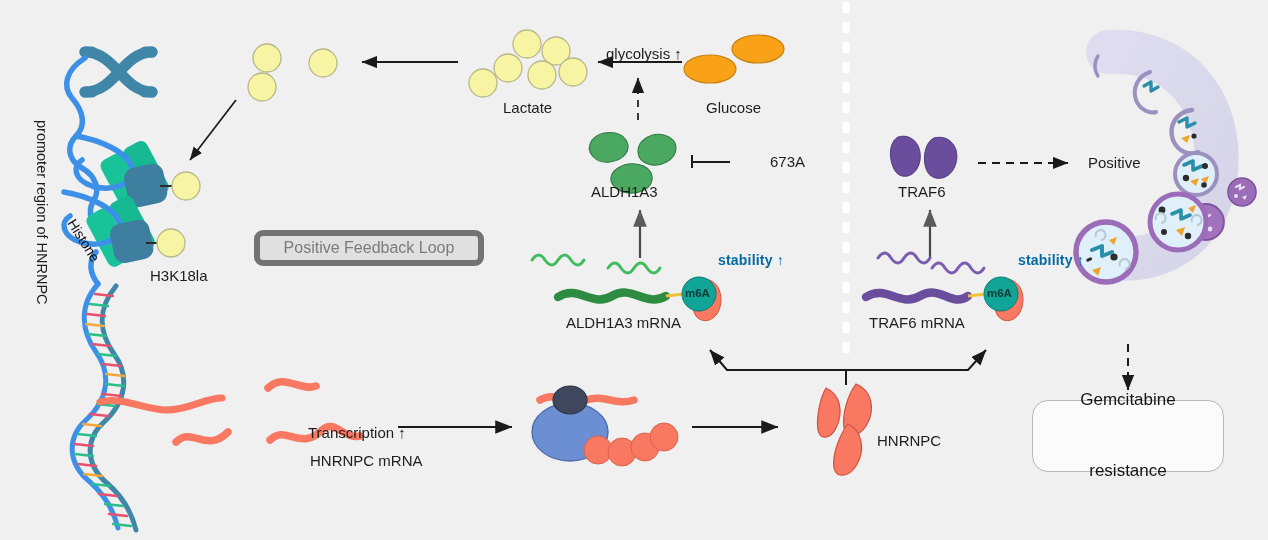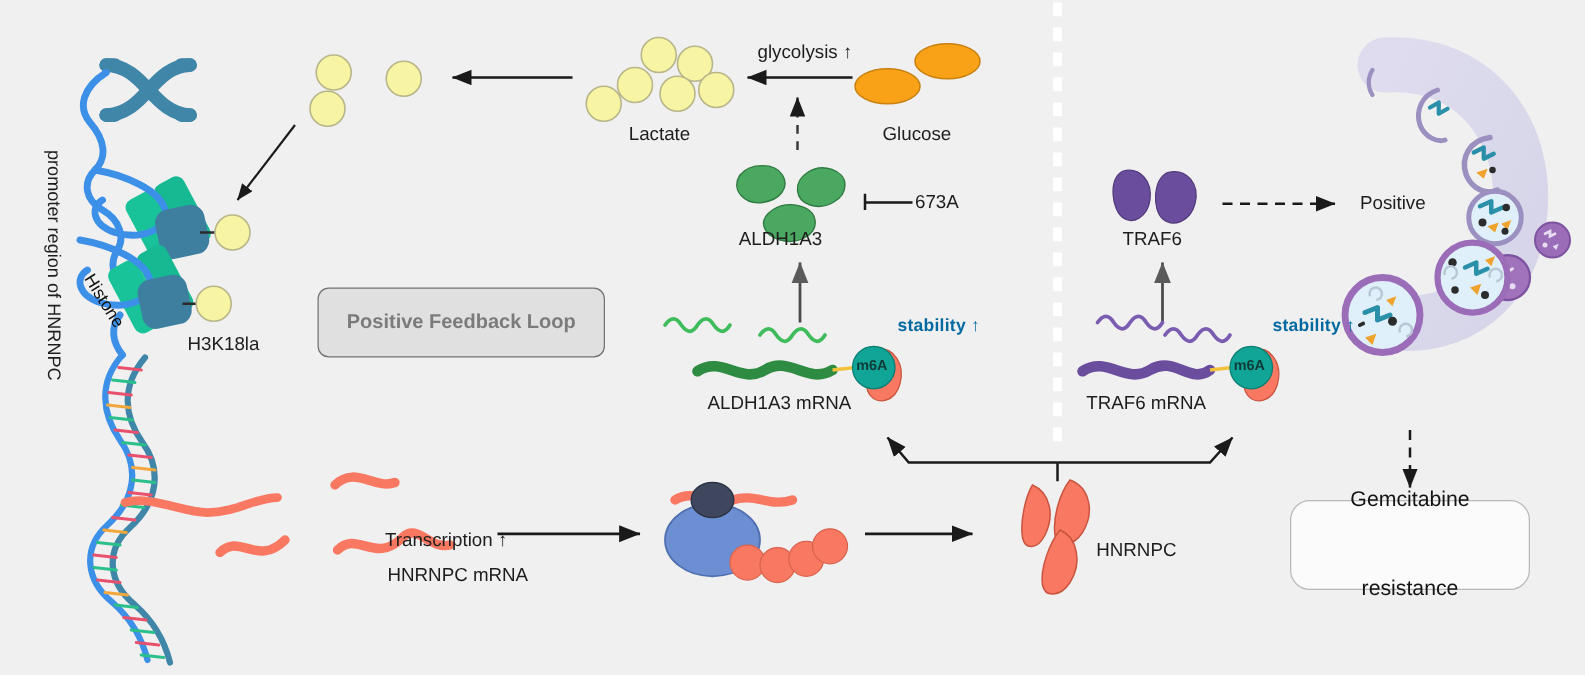--- a/index.html
+++ b/index.html
@@ -25,26 +25,26 @@
   .vlabel{
     position:absolute;
     font-size:14.5px;
     color:#1d1d1d;
     transform-origin:0 0;
     transform:rotate(90deg);
     white-space:pre;
   }
   .pfl{
     position:absolute;
-    left:254px;top:230px;width:230px;height:56px;
+    left:254px;top:230px;width:230px;height:36px;
     background:#e0e0e0;
-    border:1px solid #737373;
+    border:6px solid #737373;
     border-radius:9px;
     display:flex;align-items:center;justify-content:center;
-    color:#7b7b7b;font-weight:bold;font-size:16px;
+    color:#7b7b7b;font-weight:normal;font-size:16px;
     box-sizing:border-box;
   }
   .gemci{
     position:absolute;
     left:1032px;top:400px;width:192px;height:72px;
     background:#fbfbfb;
     border:1.2px solid #b9b9b9;
     border-radius:16px;
     display:flex;flex-direction:column;align-items:center;justify-content:center;
     font-size:17px;color:#141414;line-height:1.35;
@@ -367,27 +367,27 @@
 </svg>
 
 <div class="vlabel" style="left:50px;top:120px;">promoter region of HNRNPC</div>
 
 <div class="histone-word">Histone</div>
 
 <div class="lbl lbl-15" style="left:150px;top:267px;">H3K18la</div>
 
 <div class="lbl lbl-15" style="left:503px;top:99px;text-align:center;">Lactate</div>
 
-<div class="lbl lbl-15" style="left:606px;top:33px;">glycolysis ↑</div>
+<div class="lbl lbl-15" style="left:606px;top:45px;">glycolysis ↑</div>
 
 <div class="lbl lbl-15" style="left:706px;top:99px;">Glucose</div>
 
 <div class="lbl lbl-15" style="left:591px;top:183px;">ALDH1A3</div>
 
-<div class="lbl lbl-15" style="left:732px;top:153px;">673A</div>
+<div class="lbl lbl-15" style="left:770px;top:153px;">673A</div>
 
 <div class="lbl lbl-15" style="left:566px;top:314px;">ALDH1A3 mRNA</div>
 
 <div class="lbl stability" style="left:718px;top:252px;">stability ↑</div>
 
 <div class="lbl lbl-15" style="left:898px;top:183px;">TRAF6</div>
 
 <div class="lbl lbl-15" style="left:1088px;top:154px;">Positive</div>
 
 <div class="lbl lbl-15" style="left:869px;top:314px;">TRAF6 mRNA</div>

